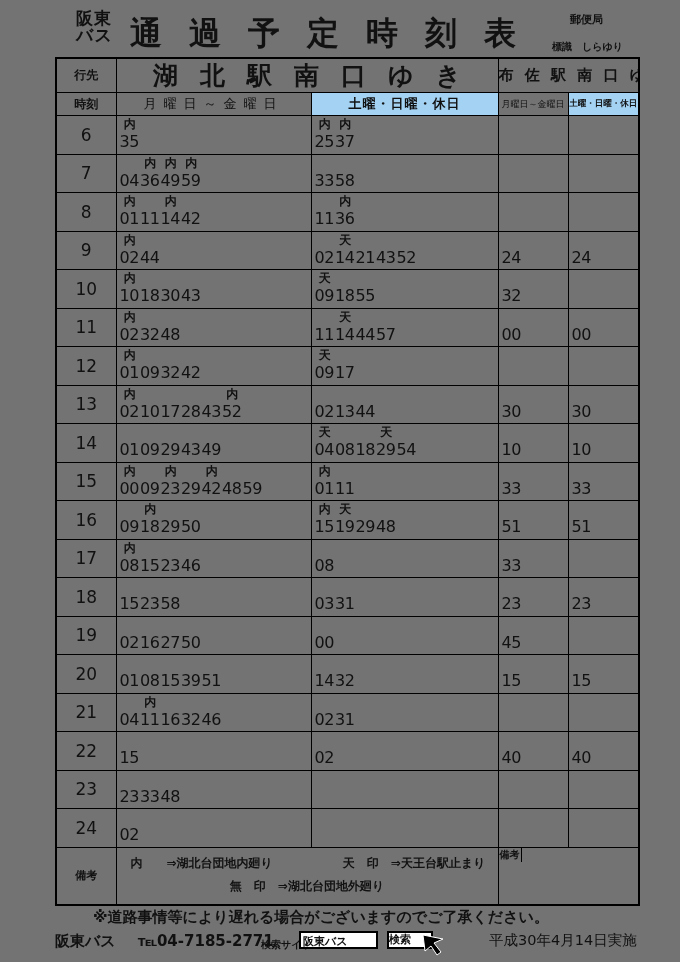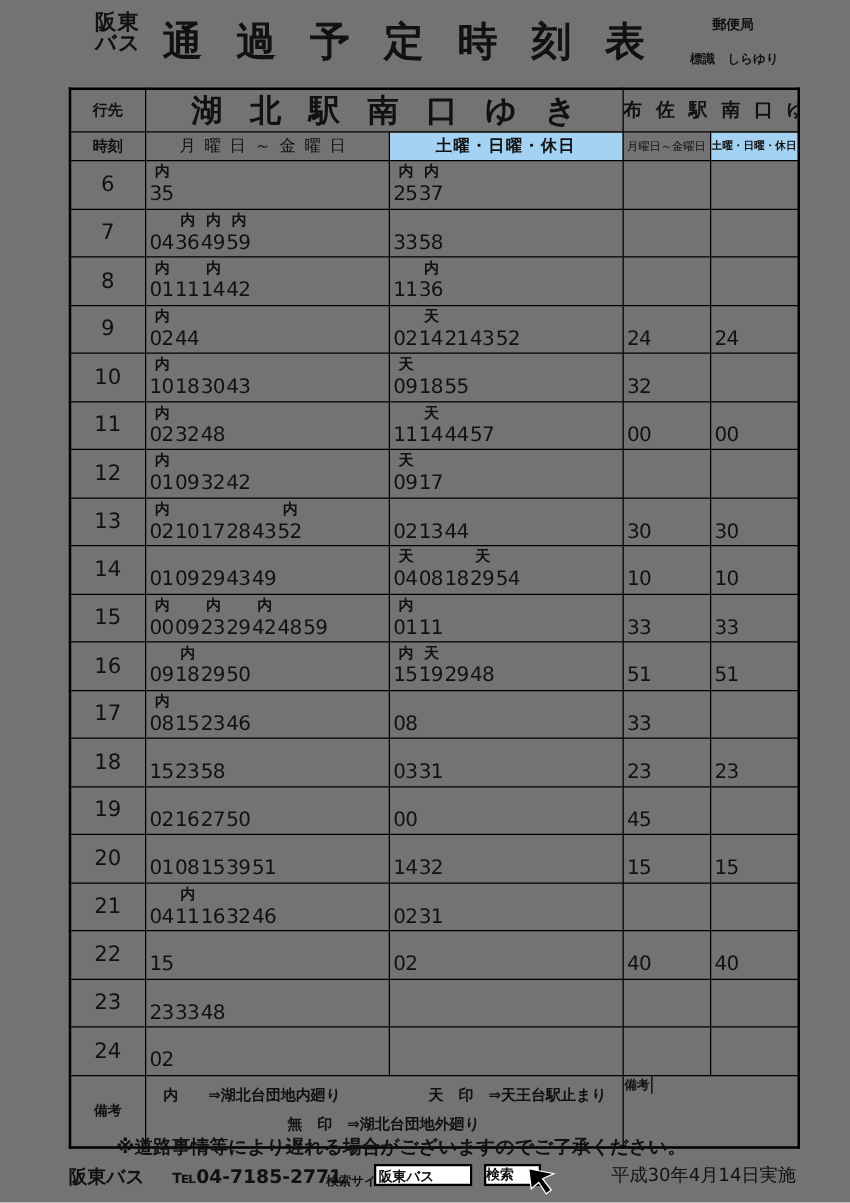--- a/index.html
+++ b/index.html
@@ -7,21 +7,21 @@
   body { width:680px; height:962px; font-family:"DejaVu Sans","Liberation Sans",sans-serif; color:#111; }
   #page { position:relative; width:680px; height:962px; background:#737373; overflow:hidden; }
 
   
   .logo { position:absolute; left:76px; top:10px; font-size:17px; font-weight:700; line-height:17px; letter-spacing:1px; }
   .title { position:absolute; left:130px; top:12px; font-size:32px; font-weight:600; letter-spacing:27px; white-space:nowrap; }
   .post-office { position:absolute; left:570px; top:12px; font-size:11px; font-weight:600; }
   .sign-name { position:absolute; left:552px; top:40px; font-size:10px; font-weight:700; white-space:nowrap; }
 
   
-  table.tt { position:absolute; left:55px; top:57px; width:583px; border-collapse:collapse; table-layout:fixed;margin-top:13px; }
+  table.tt { position:absolute; left:55px; top:57px; width:583px; border-collapse:collapse; table-layout:fixed; }
   table.tt td { border:1px solid #000; overflow:hidden; }
   table.tt { border:2px solid #000; }
   .blue { background:var(--blue,#A3D2F2); }
 
   td.h-dest-label, td.h-time-label { font-size:12px; text-align:center; font-weight:600; }
   tr.r-dest { height:31px; }
   tr.r-time { height:23px; }
   td.dest-main { font-size:25px; font-weight:600; text-align:center; letter-spacing:22px; text-indent:22px; white-space:nowrap; }
   td.dest-sub { font-size:15px; font-weight:600; text-align:center; letter-spacing:3px; white-space:nowrap; }
   td.wd-head { font-size:13px; text-align:center; letter-spacing:7px; white-space:nowrap; }

